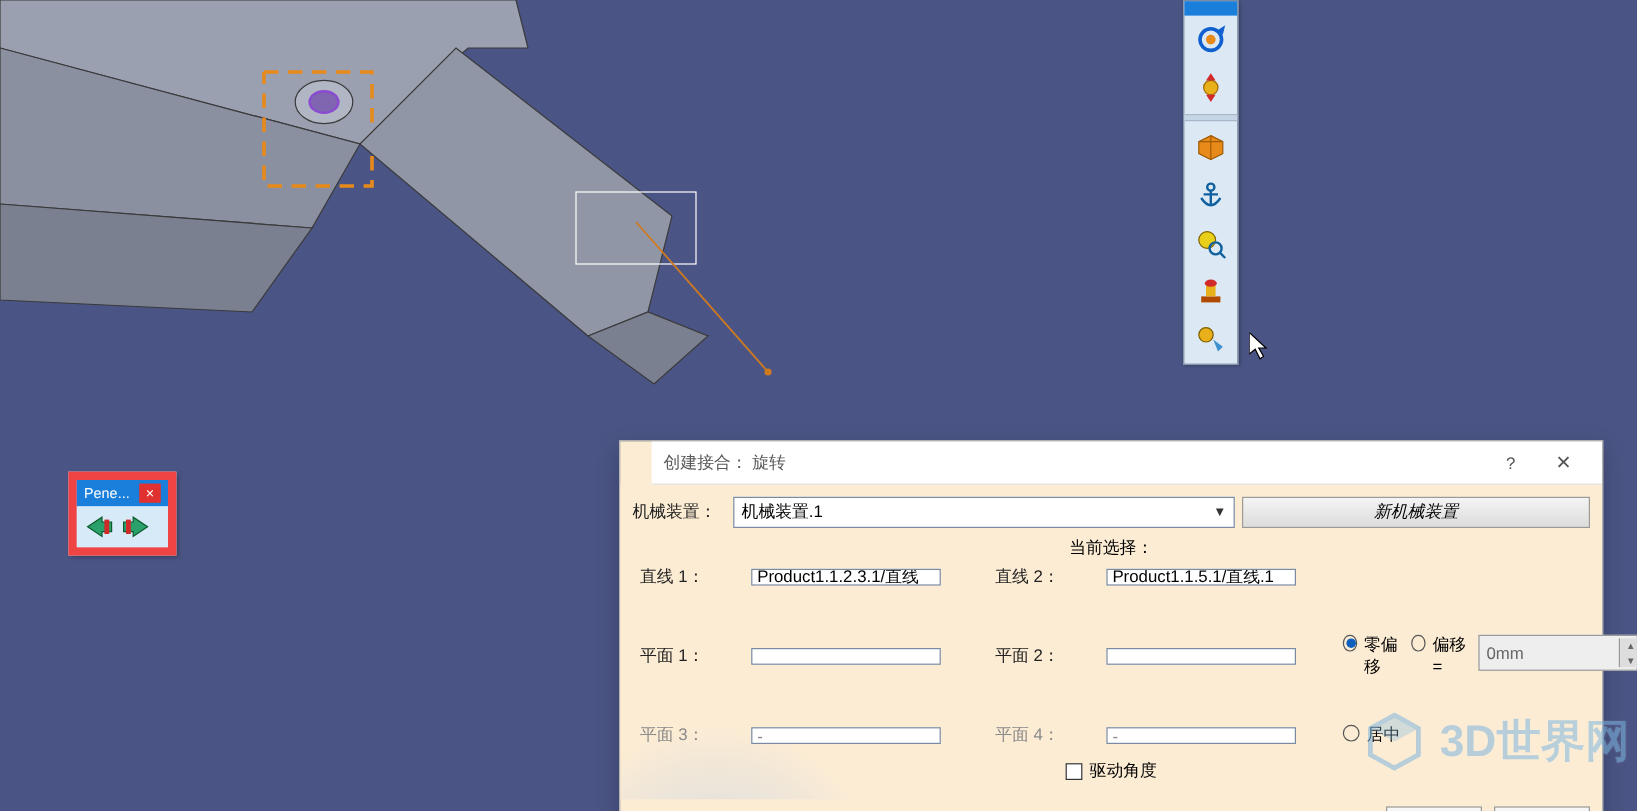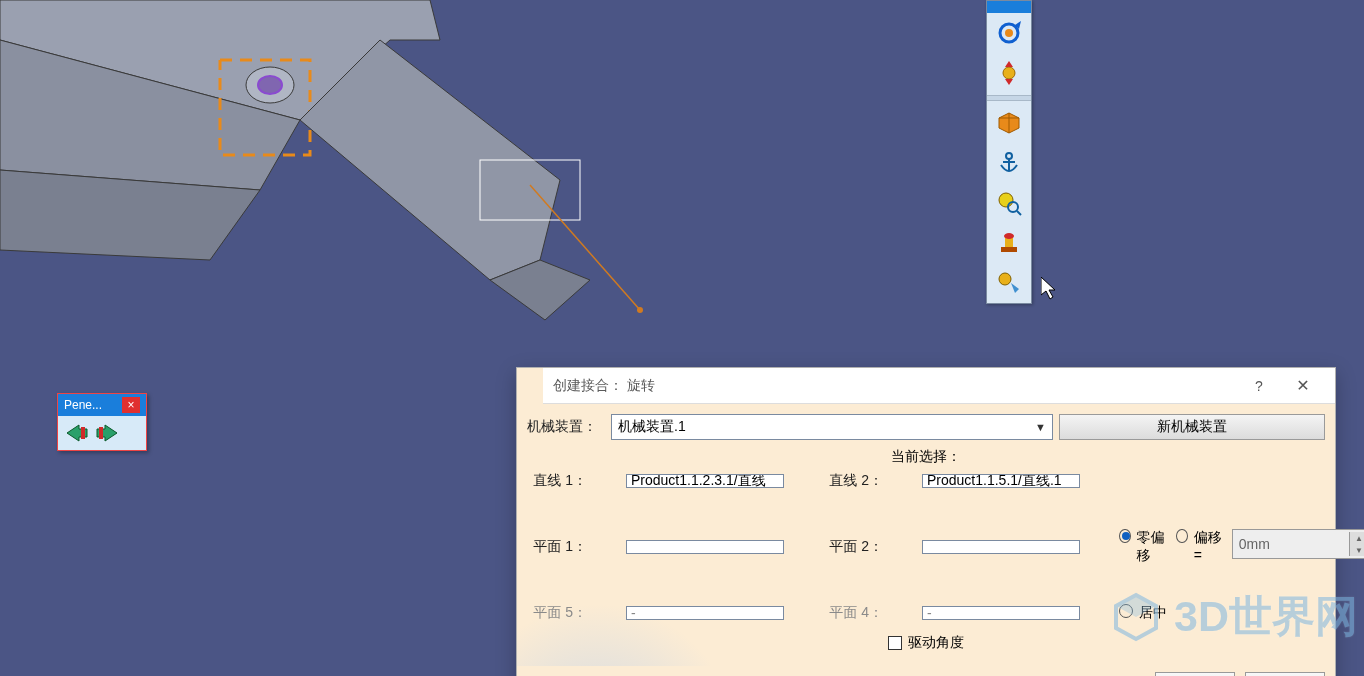--- a/index.html
+++ b/index.html
@@ -24,21 +24,21 @@
     left: 0; top: 0;
   }
 
   
   .pene-box {
     position: absolute;
     left: 57px;
     top: 393px;
     width: 90px;
     background: #d7eaf8;
-    border: 1px solid #ef4444;
+    border: 7px solid #ef4444;
     box-shadow: 2px 2px 4px rgba(0,0,0,0.3);
   }
   .pene-title {
     background: #1a7edb;
     color: #fff;
     padding: 3px 6px;
     display: flex;
     justify-content: space-between;
     align-items: center;
     font-size: 12px;
@@ -153,27 +153,28 @@
     height: 26px;
     border: 1px solid #7a8aa0;
     background: #fff;
     display:flex; align-items:center;
     padding: 0 6px;
     justify-content: space-between;
     gap: 24px;
   }
   .combo .arrow { color:#333; font-size:11px; }
   .newmech {
-    width: 266px;
+    width: 290px;
     height: 26px;
     margin-left: 6px;
     background: linear-gradient(#f4f4f4,#dcdcdc);
     border: 1px solid #9a9a9a;
     display:flex; align-items:center; justify-content:center;
     cursor:pointer;
+    font-style:italic;
   }
   .text-input {
     flex:1;
     height: 26px;
     border: 1px solid #7a8aa0;
     background: #fff;
     padding: 0 6px;
     display:flex; align-items:center;
   }
   .section-title {
@@ -248,21 +249,21 @@
     right: 6px;
     bottom: 30px;
     display:flex; align-items:center; gap:10px;
     opacity: 0.55;
     pointer-events:none;
   }
   .watermark-logo {
     width: 56px; height: 56px;
   }
   .watermark-text {
-    font-size: 43px;
+    font-size: 37px;
     font-weight: bold;
     color: #7fb7e0;
     text-shadow: 0 0 2px rgba(255,255,255,0.3);
     text-align: center;
   }
 </style>
 </head>
 <body>
 
 <div class="viewport">
@@ -417,21 +418,21 @@
         <span>偏移 =</span>
         <div class="spin-input">
           <span>0mm</span>
           <span class="spin-arrows">
               <span>▲</span>
               <span>▼</span>
             </span>
         </div>
       </div>
 
-      <span class="lbl disabled">平面 5：</span>
+      <span class="lbl disabled">平面 3：</span>
       <div class="cell-input disabled">
           <span>-</span>
         </div>
       <span class="lbl disabled">平面 4：</span>
       <div class="cell-input disabled">
           <span>-</span>
         </div>
       <div class="offset-group">
         <span class="radio-dot"></span>
         <span>居中</span>

